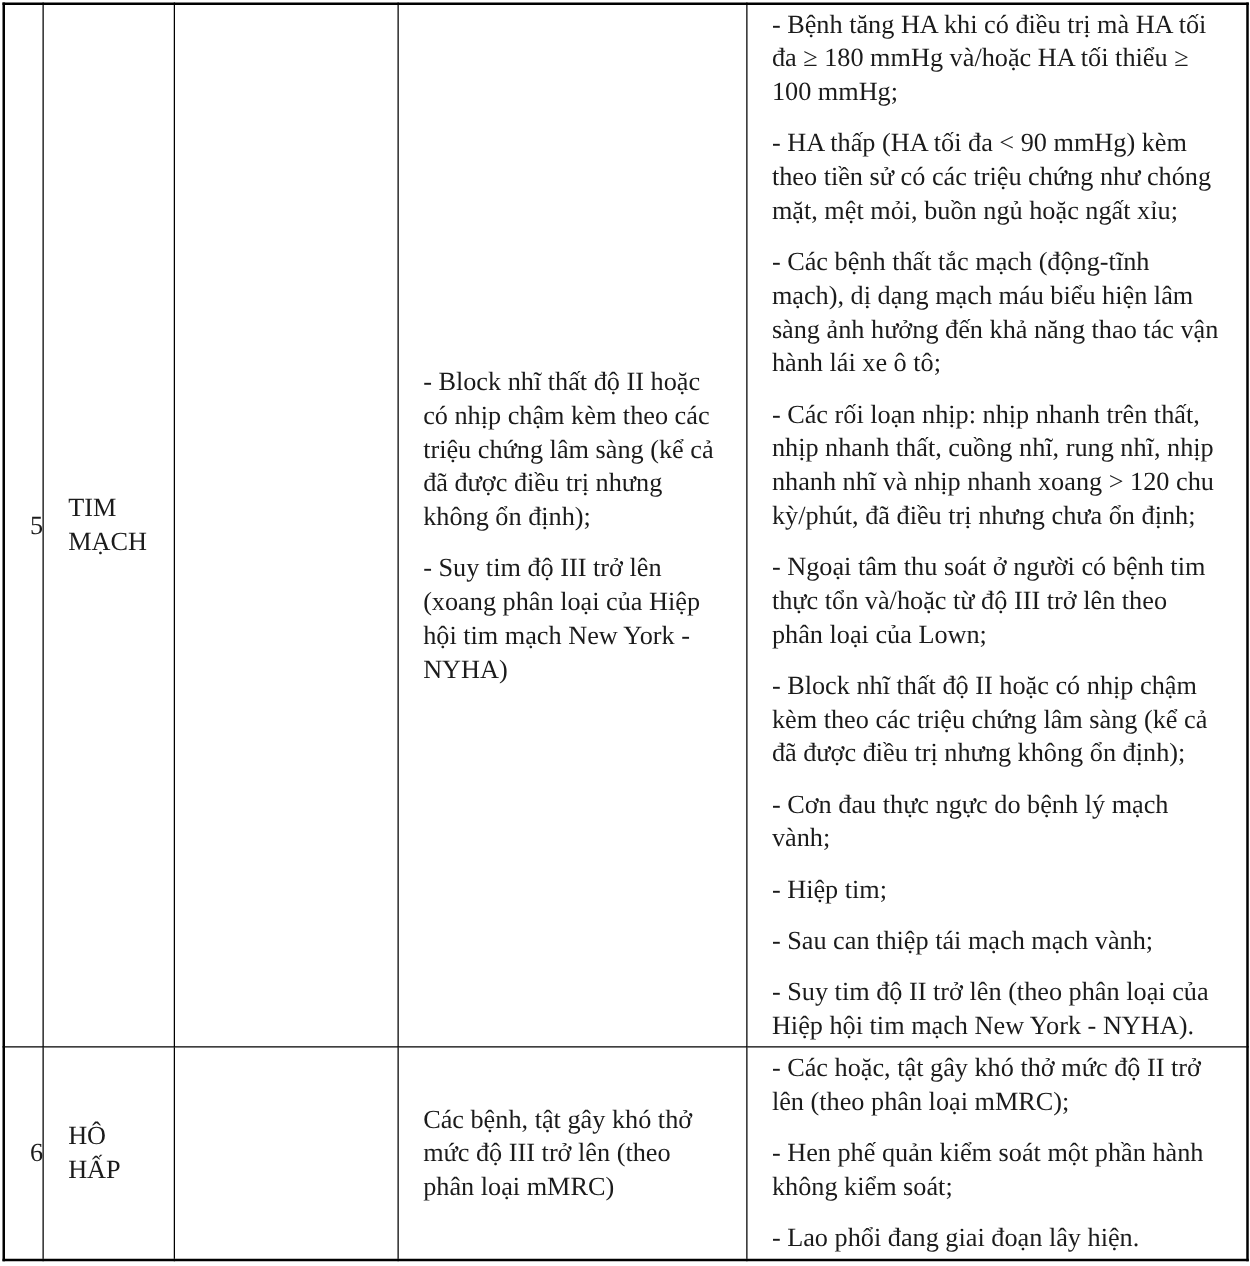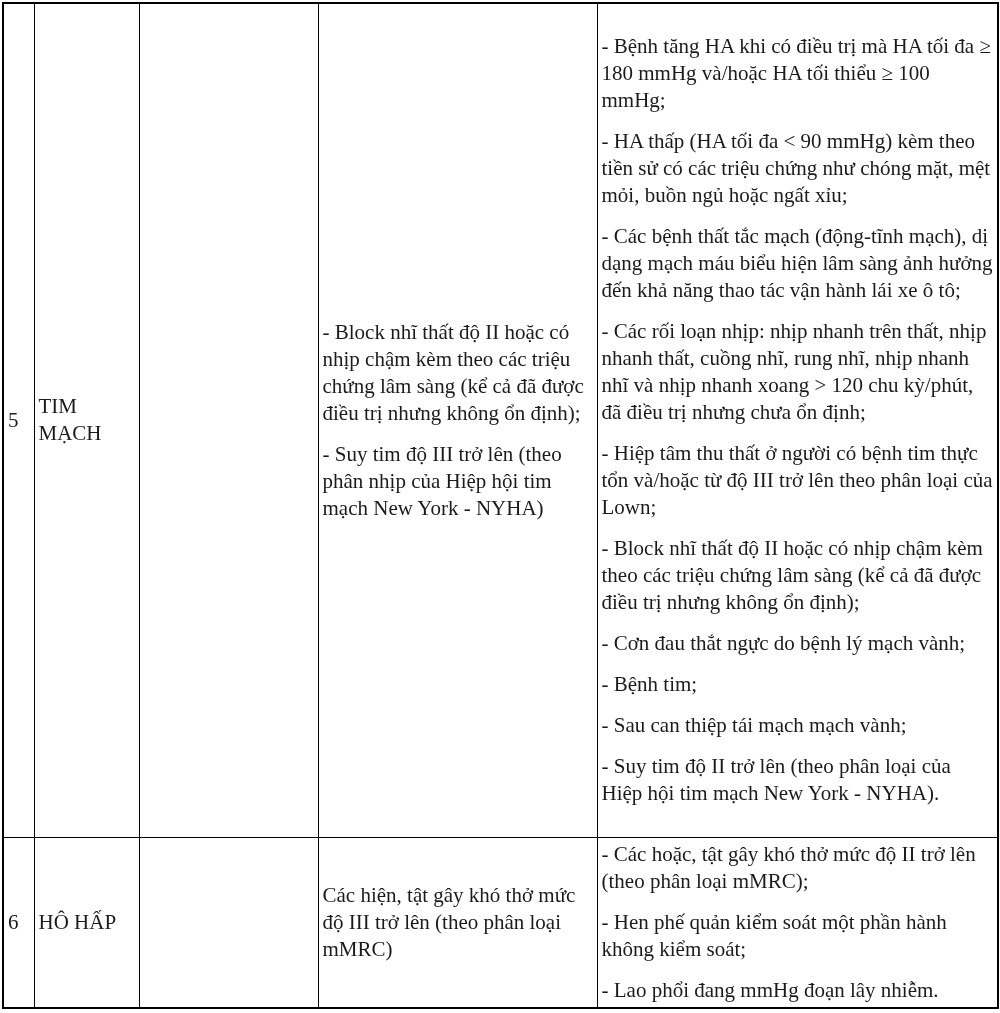--- a/index.html
+++ b/index.html
@@ -20,21 +20,21 @@
     left: 2px;
     top: 2px;
     width: 995px;
     border-collapse: collapse;
     table-layout: fixed;
     border: 2px solid #000;
   }
   table.doc-table td {
     border: 1.5px solid #000;
     vertical-align: middle;
-    padding: 2px 4px;
+    padding: 2px 20px;
     font-size: 21px;
     line-height: 27px;
     word-wrap: break-word;
   }
   td.col-no { padding-left: 6px; }
   td.col-specialty { padding-left: 5px; font-family: Liberation Serif, serif; }
   td.col-right { padding: 4px 4px 4px 4px; }
   .cell p {
     margin: 0 0 14px 0;
   }
@@ -62,49 +62,49 @@
       <span>5</span>
     </td>
     <td class="col-specialty">
       <span>TIM MẠCH</span>
     </td>
     <td class="col-empty cell">
       <span></span>
     </td>
     <td class="col-middle cell">
       <p>- Block nhĩ thất độ II hoặc có nhịp chậm kèm theo các triệu chứng lâm sàng (kể cả đã được điều trị nhưng không ổn định);</p>
-      <p>- Suy tim độ III trở lên (theo phân nhịp của Hiệp hội tim mạch New York - NYHA)</p>
+      <p>- Suy tim độ III trở lên (xoang phân loại của Hiệp hội tim mạch New York - NYHA)</p>
     </td>
     <td class="col-right cell">
       <p>- Bệnh tăng HA khi có điều trị mà HA tối đa ≥ 180 mmHg và/hoặc HA tối thiểu ≥ 100 mmHg;</p>
       <p>- HA thấp (HA tối đa &lt; 90 mmHg) kèm theo tiền sử có các triệu chứng như chóng mặt, mệt mỏi, buồn ngủ hoặc ngất xỉu;</p>
       <p>- Các bệnh thất tắc mạch (động-tĩnh mạch), dị dạng mạch máu biểu hiện lâm sàng ảnh hưởng đến khả năng thao tác vận hành lái xe ô tô;</p>
       <p>- Các rối loạn nhịp: nhịp nhanh trên thất, nhịp nhanh thất, cuồng nhĩ, rung nhĩ, nhịp nhanh nhĩ và nhịp nhanh xoang &gt; 120 chu kỳ/phút, đã điều trị nhưng chưa ổn định;</p>
-      <p>- Hiệp tâm thu thất ở người có bệnh tim thực tổn và/hoặc từ độ III trở lên theo phân loại của Lown;</p>
+      <p>- Ngoại tâm thu soát ở người có bệnh tim thực tổn và/hoặc từ độ III trở lên theo phân loại của Lown;</p>
       <p>- Block nhĩ thất độ II hoặc có nhịp chậm kèm theo các triệu chứng lâm sàng (kể cả đã được điều trị nhưng không ổn định);</p>
-      <p>- Cơn đau thắt ngực do bệnh lý mạch vành;</p>
-      <p>- Bệnh tim;</p>
+      <p>- Cơn đau thực ngực do bệnh lý mạch vành;</p>
+      <p>- Hiệp tim;</p>
       <p>- Sau can thiệp tái mạch mạch vành;</p>
       <p>- Suy tim độ II trở lên (theo phân loại của Hiệp hội tim mạch New York - NYHA).</p>
     </td>
   </tr>
 
   <tr class="row-6">
     <td class="col-no">
       <span>6</span>
     </td>
     <td class="col-specialty">
       <span>HÔ HẤP</span>
     </td>
     <td class="col-empty cell">
       <span></span>
     </td>
     <td class="col-middle cell">
-      <p>Các hiện, tật gây khó thở mức độ III trở lên (theo phân loại mMRC)</p>
+      <p>Các bệnh, tật gây khó thở mức độ III trở lên (theo phân loại mMRC)</p>
     </td>
     <td class="col-right cell">
       <p>- Các hoặc, tật gây khó thở mức độ II trở lên (theo phân loại mMRC);</p>
       <p>- Hen phế quản kiểm soát một phần hành không kiểm soát;</p>
-      <p>- Lao phổi đang mmHg đoạn lây nhiễm.</p>
+      <p>- Lao phổi đang giai đoạn lây hiện.</p>
     </td>
   </tr>
 </tbody>
   </table>
 
 </body></html>

